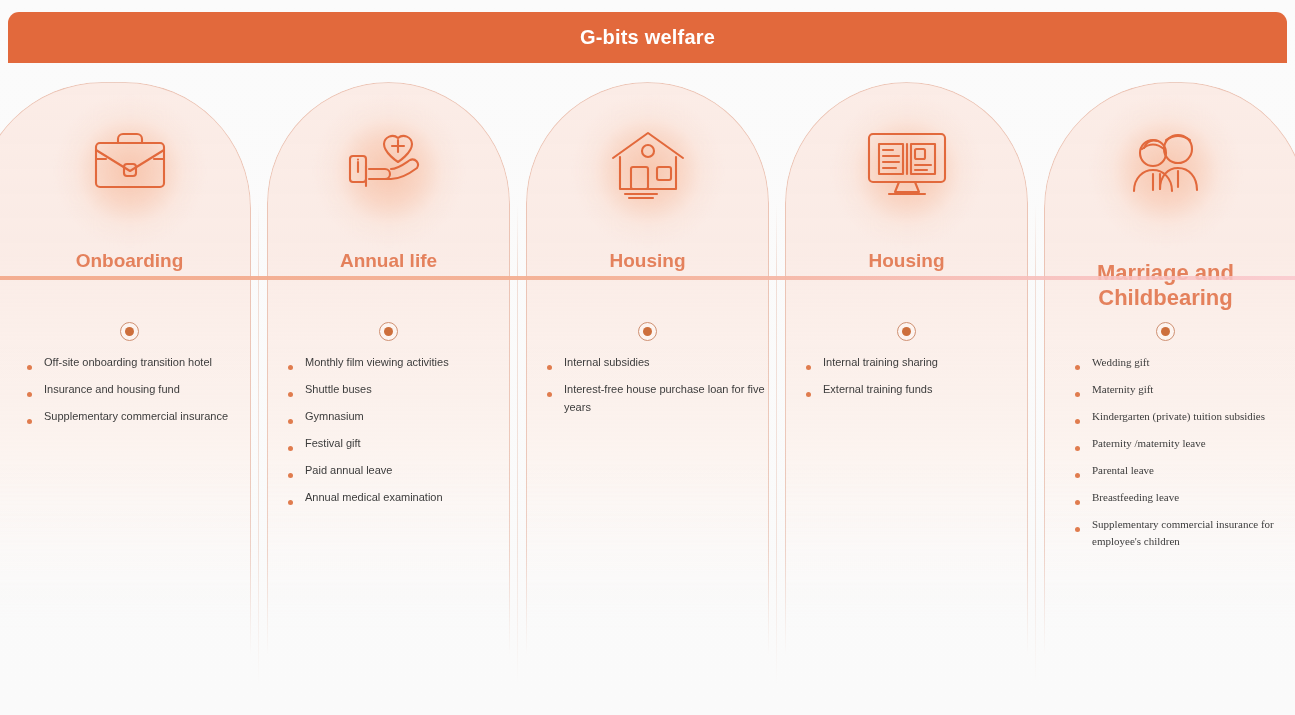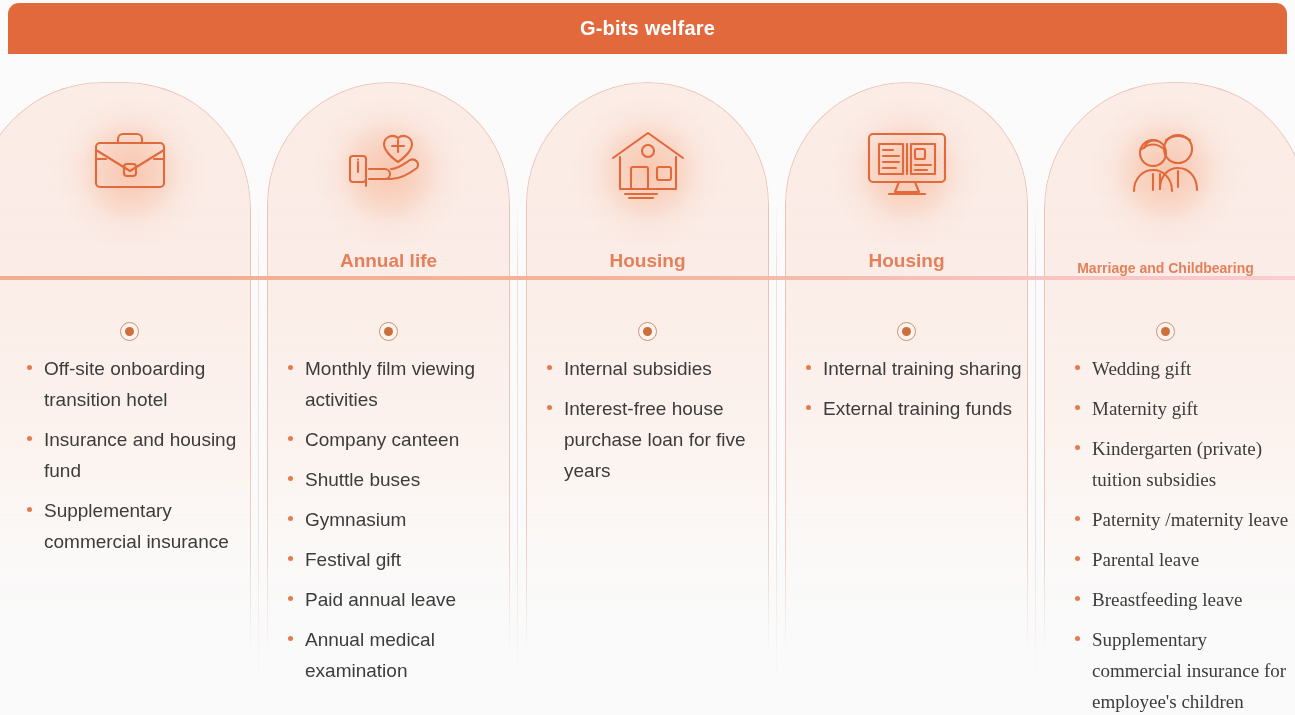--- a/index.html
+++ b/index.html
@@ -16,21 +16,21 @@
     position: relative;
     width: 1295px;
     height: 715px;
     background: linear-gradient(180deg, #fbfbfb 0%, #fafafa 100%);
   }
 
   
   .header-bar {
     position: absolute;
     left: 8px;
-    top: 3px;
+    top: 12px;
     width: 1279px;
     height: 51px;
     background: #e2693c;
     border-radius: 11px 11px 0 0;
     display: flex;
     align-items: center;
     justify-content: center;
   }
   .header-title {
     color: #ffffff;
@@ -114,21 +114,21 @@
     position: absolute;
     left: 6px;
     right: 6px;
     top: 196px;
     text-align: center;
     color: #e4815c;
     font-size: 19px;
     font-weight: bold;
     line-height: 1.12;
   }
-  .col.last .col-title { top: 207px; font-size: 14px; }
+  .col.last .col-title { top: 207px; font-size: 22px; }
 
   
   .timeline {
     position: absolute;
     left: 0;
     top: 276px;
     width: 1295px;
     height: 4px;
     background: linear-gradient(90deg,
       rgba(243,170,140,0.95) 0%,
@@ -170,21 +170,21 @@
     list-style: none;
     z-index: 4;
   }
   .col.first .bullets { left: 24px; right: 14px; }
   .col.last  .bullets { left: 36px; right: 6px; font-family: Liberation Serif, serif; }
 
   .bullets li {
     position: relative;
     padding-left: 20px;
     margin-bottom: 9px;
-    font-size: 19px;
+    font-size: 11px;
     line-height: 1.63;
     color: #3c3c3c;
   }
   .bullets li::before {
     content: "";
     position: absolute;
     left: 3px;
     top: 11px;
     width: 5px;
     height: 5px;
@@ -222,20 +222,21 @@
       <div class="glow"></div>
       <div class="icon-wrap">
         <svg width="86" height="76" viewBox="0 0 86 76" fill="none" stroke="#e2693c" stroke-width="2.1" stroke-linecap="round" stroke-linejoin="round">
           <path d="M31 17 v-4 a5 5 0 0 1 5-5 h14 a5 5 0 0 1 5 5 v4"></path>
           <rect x="9" y="17" width="68" height="44" rx="4"></rect>
           <path d="M9 24 L43 45 L77 24"></path>
           <rect x="37" y="38" width="12" height="12" rx="3"></rect>
           <path d="M9 33 h10 M67 33 h10"></path>
         </svg>
       </div>
+      <div class="col-title">Onboarding</div>
       <div class="node"></div>
       <ul class="bullets">
         <li>Off-site onboarding transition hotel</li>
         <li>Insurance and housing fund</li>
         <li>Supplementary commercial insurance</li>
       </ul>
       <div class="divider" style="right:0;"></div>
     </div>
 
     <div class="col">
@@ -249,21 +250,20 @@
           <path d="M16 36 v10 M16 33.5 v0.1"></path>
           <path d="M27 43 h16 a5 5 0 0 1 0 10 h-10"></path>
           <path d="M27 53 h22 c9 0 18 -5 26 -11 a5.5 5.5 0 0 0 -7 -8 c-6 4 -12 9 -19 9"></path>
           <path d="M24 40 v20"></path>
         </svg>
       </div>
       <div class="col-title">Annual life</div>
       <div class="node"></div>
       <ul class="bullets">
         <li>Monthly film viewing activities</li>
-        <li>Company canteen</li>
         <li>Shuttle buses</li>
         <li>Gymnasium</li>
         <li>Festival gift</li>
         <li>Paid annual leave</li>
         <li>Annual medical examination</li>
       </ul>
       <div class="divider" style="right:0;"></div>
     </div>
 
     <div class="col">

